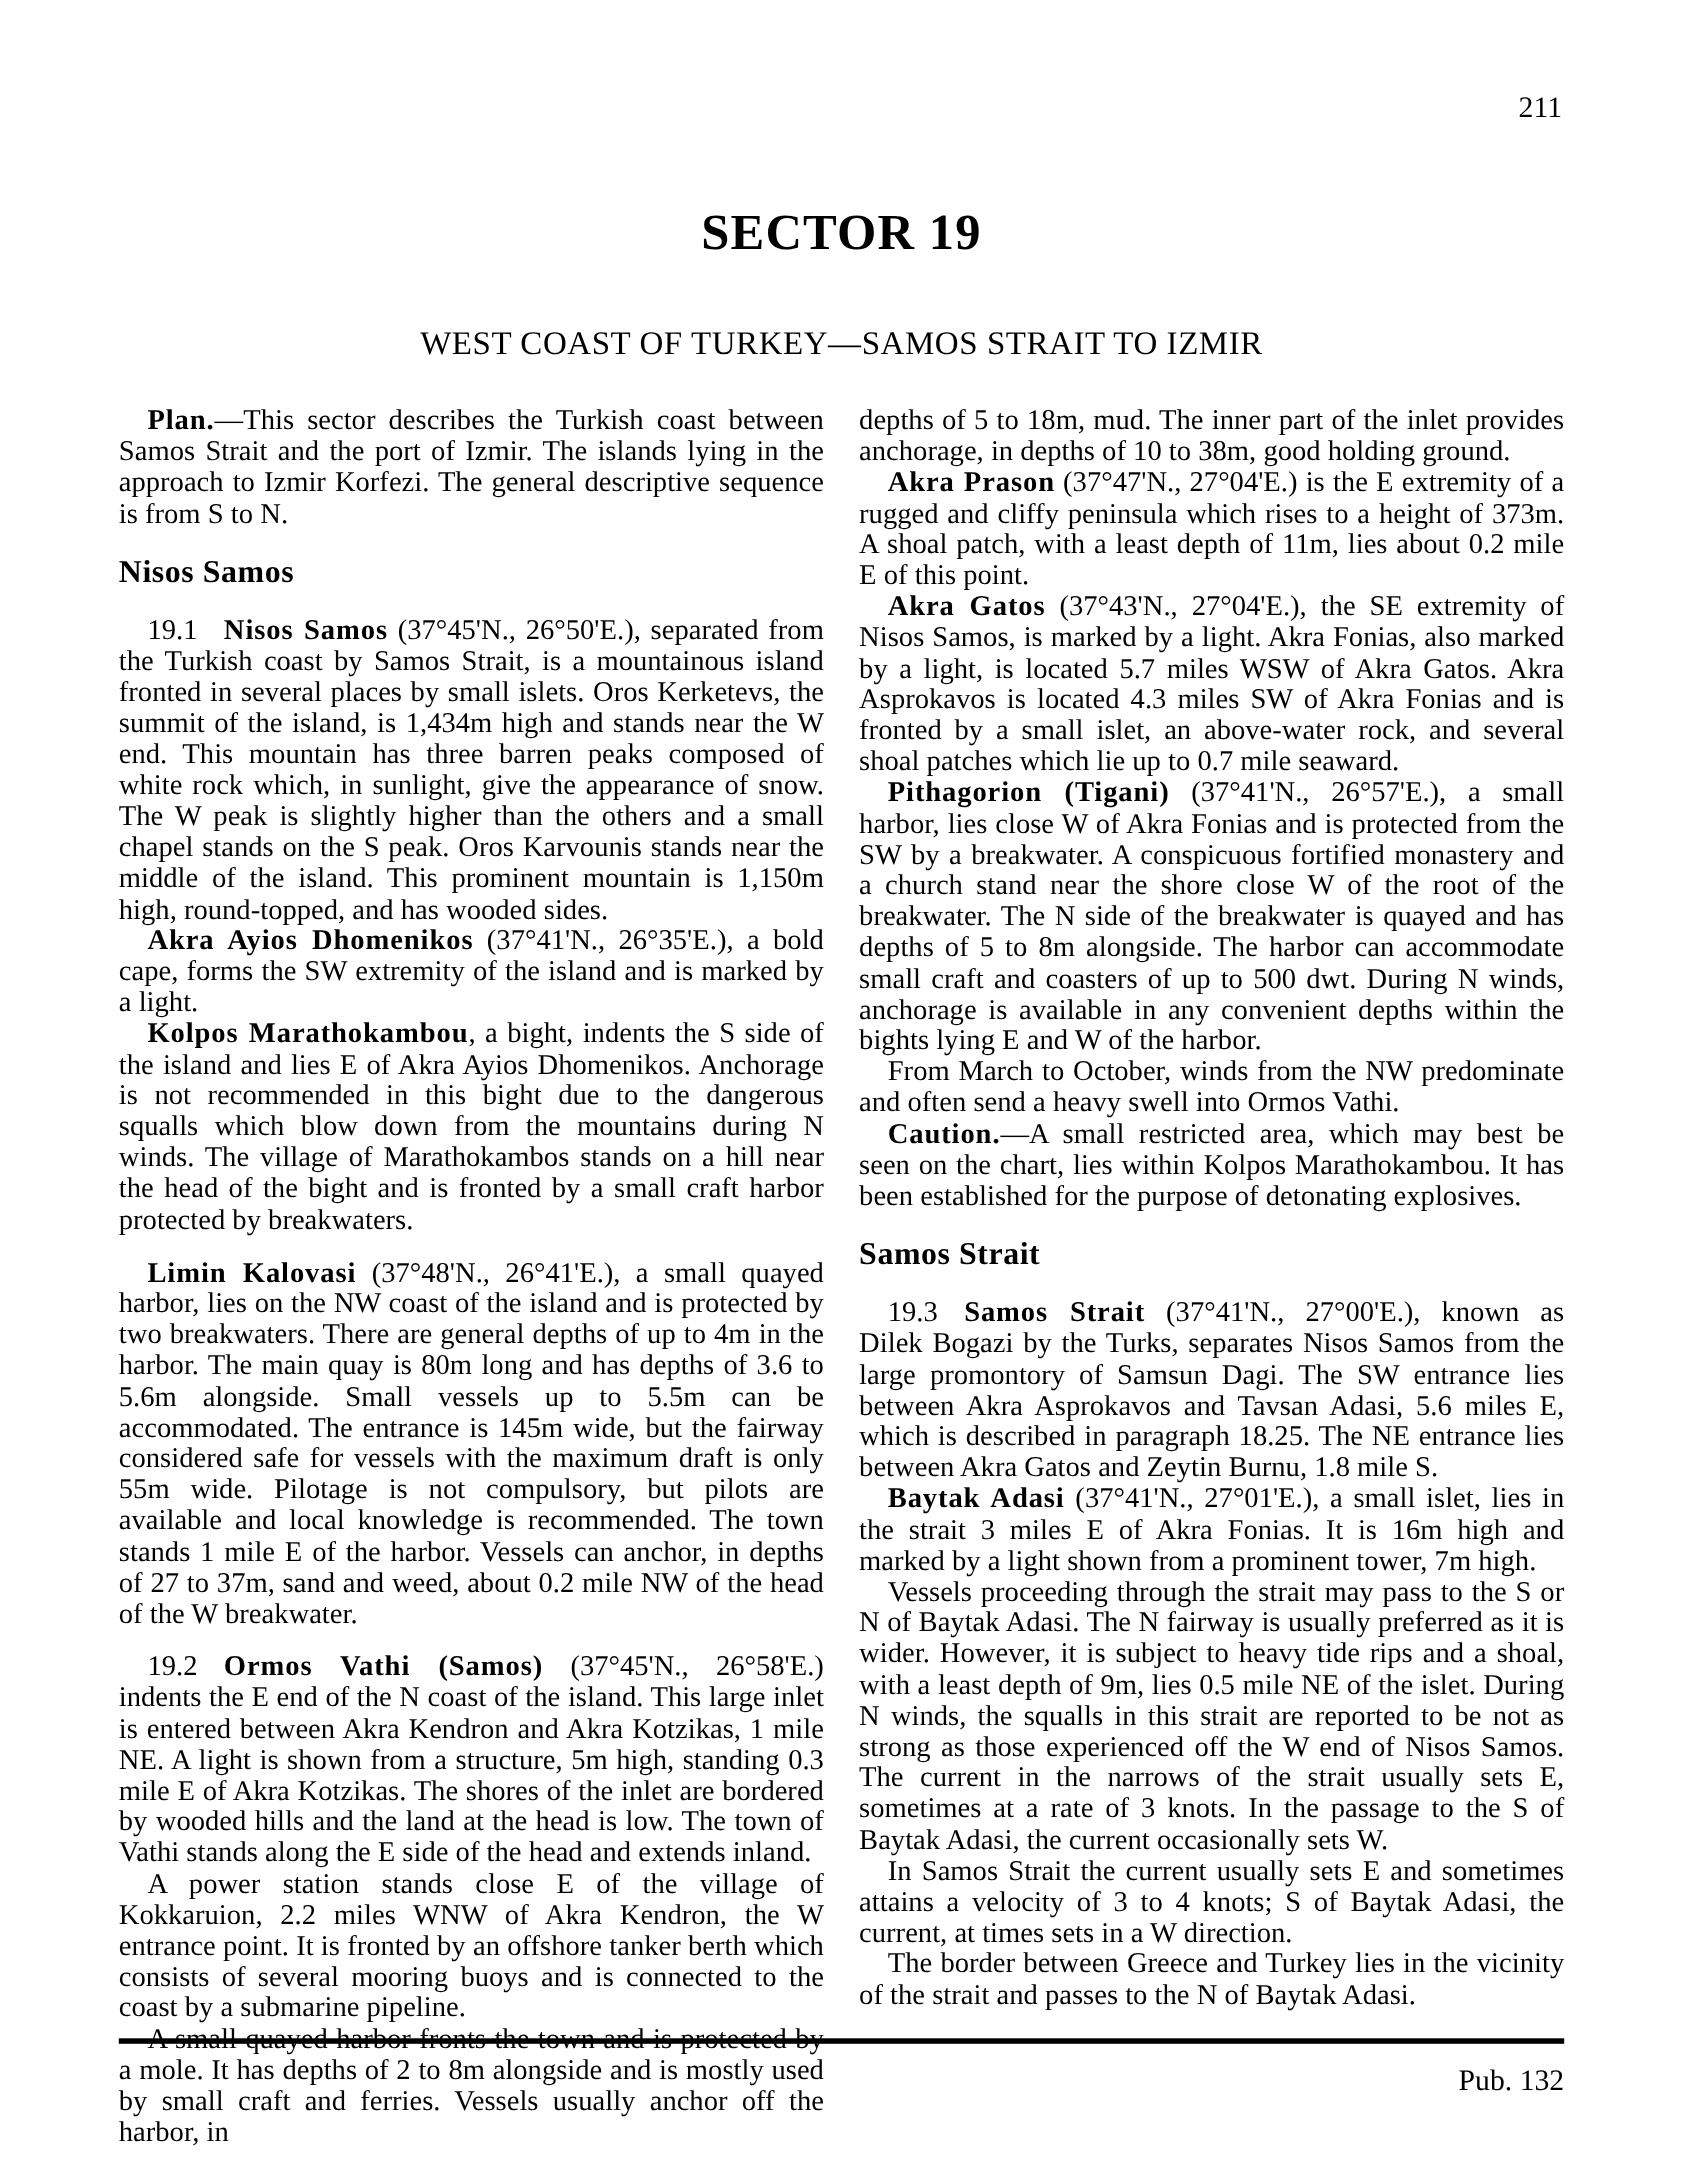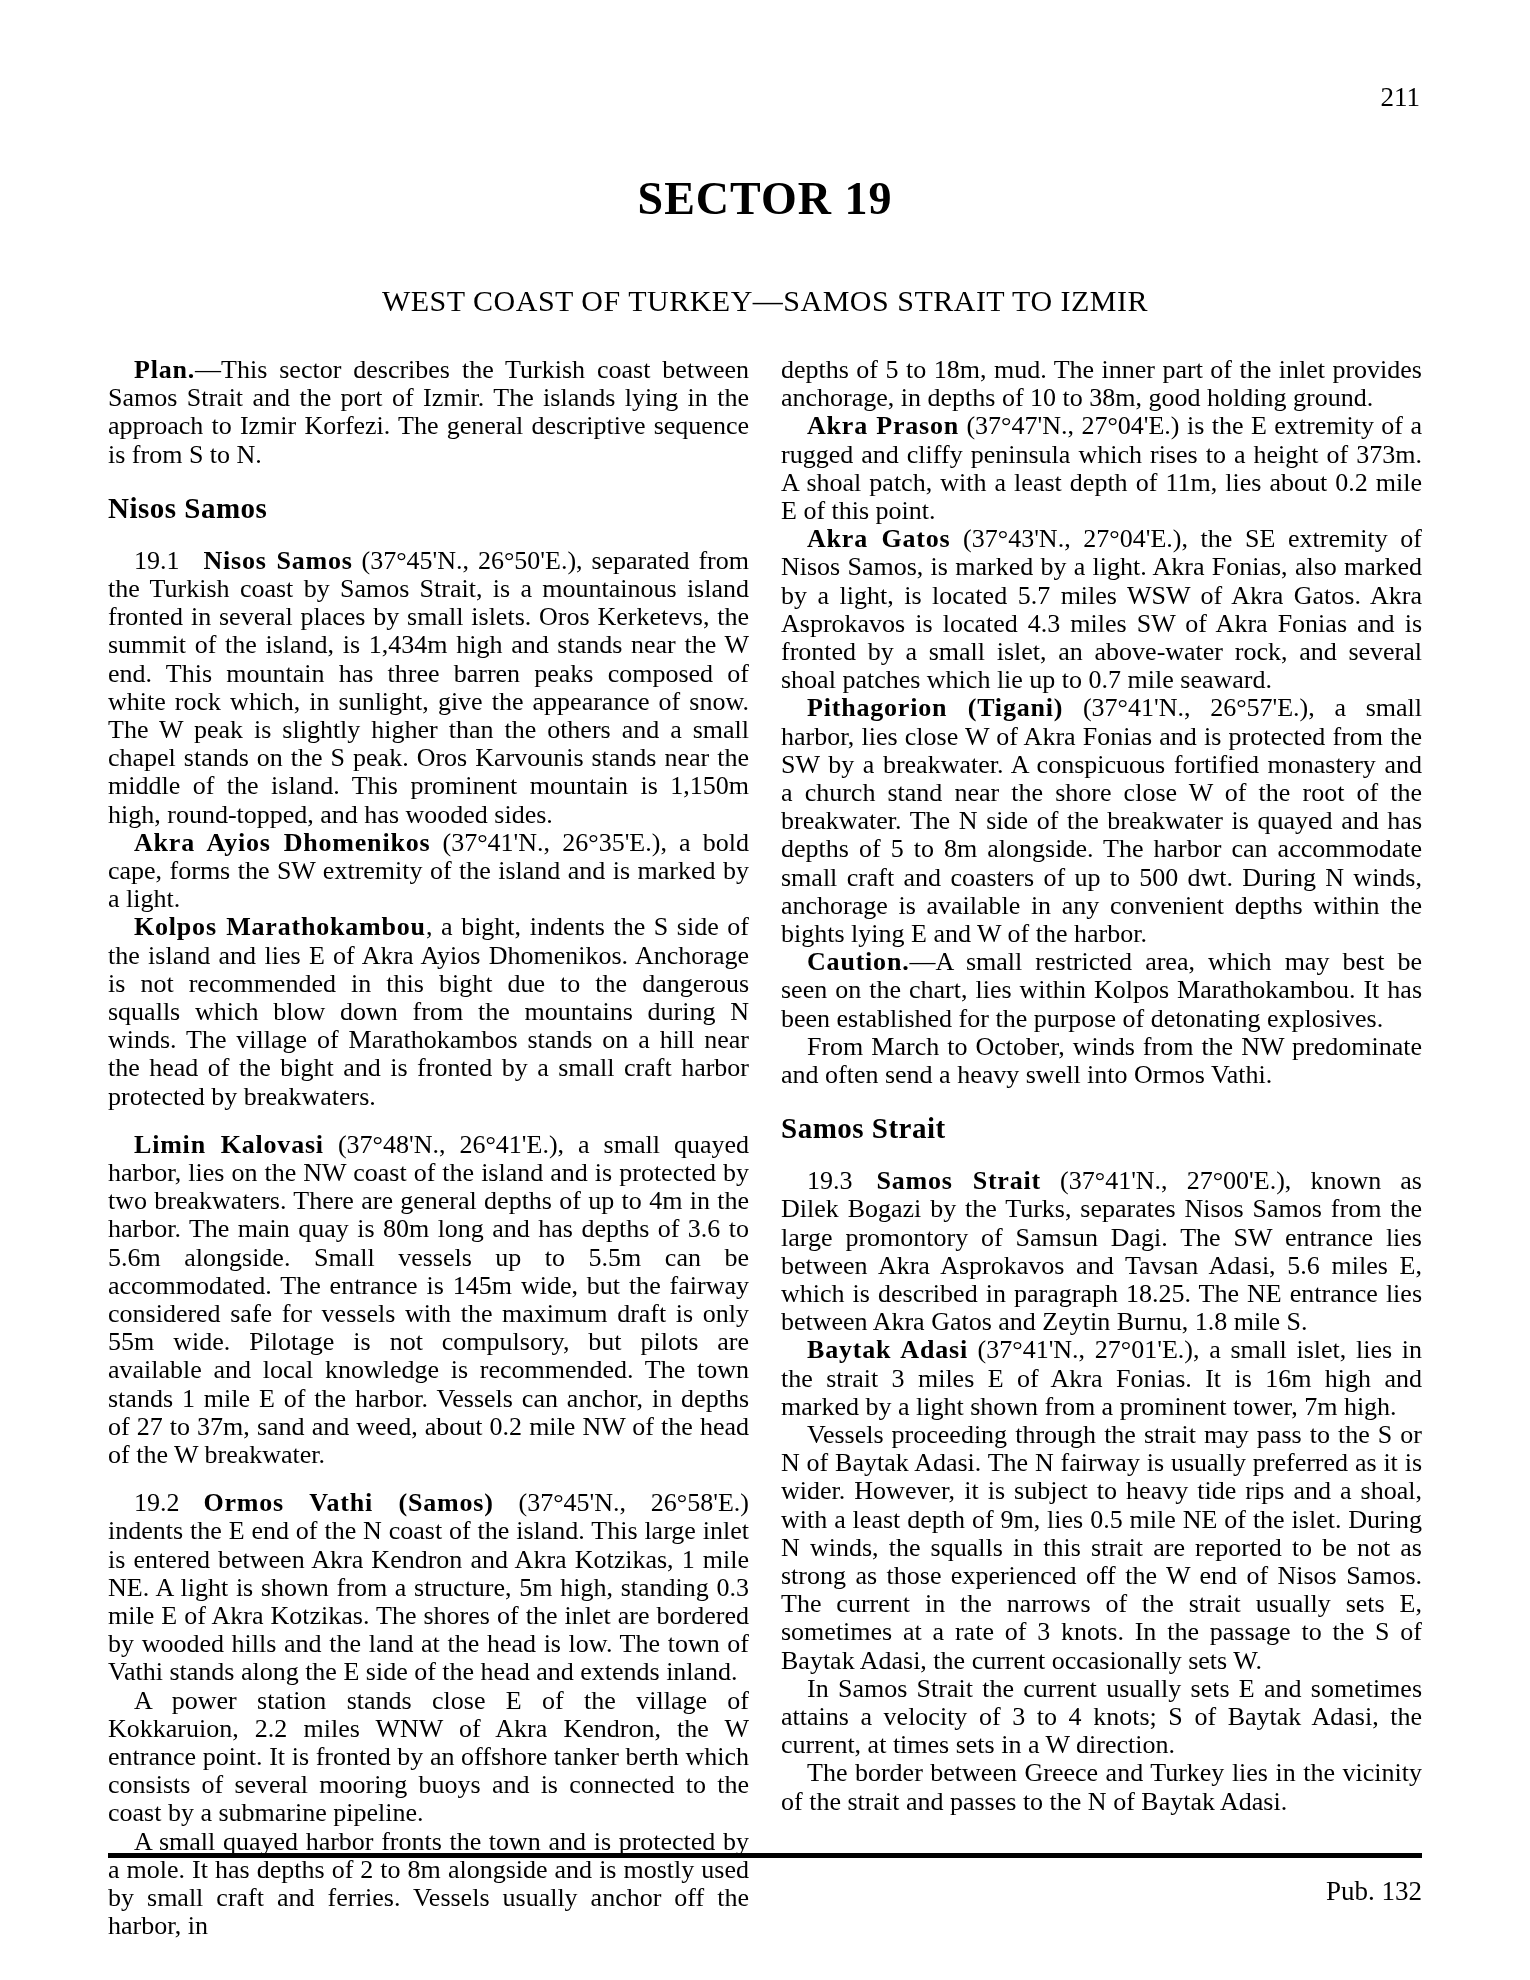--- a/index.html
+++ b/index.html
@@ -1,21 +1,21 @@
 <!DOCTYPE html>
 <html><head>
 <meta charset="utf-8">
 <style>
   html,body{margin:0;padding:0;background:#ffffff;}
   .page{
     position:relative;
     width:1530px;
     height:1980px;
     box-sizing:border-box;
-    padding:0 108px;
+    padding:12px 108px;
     background:#ffffff;
     color:#000;
     font-family:"Liberation Serif","DejaVu Serif",serif;
     overflow:hidden;
   }
   .page-number{
     position:absolute;
     top:84px;
     right:110px;
     font-size:27px;
@@ -106,22 +106,22 @@
         <p class="para spaced"><span class="lead">Limin Kalovasi</span><span> (37°48'N., 26°41'E.), a small quayed harbor, lies on the NW coast of the island and is protected by two breakwaters. There are general depths of up to 4m in the harbor. The main quay is 80m long and has depths of 3.6 to 5.6m alongside. Small vessels up to 5.5m can be accommodated. The entrance is 145m wide, but the fairway considered safe for vessels with the maximum draft is only 55m wide. Pilotage is not compulsory, but pilots are available and local knowledge is recommended. The town stands 1 mile E of the harbor. Vessels can anchor, in depths of 27 to 37m, sand and weed, about 0.2 mile NW of the head of the W breakwater.</span></p>
         <p class="para spaced"><span class="pnum">19.2</span><span class="lead">Ormos Vathi (Samos)</span><span> (37°45'N., 26°58'E.) indents the E end of the N coast of the island. This large inlet is entered between Akra Kendron and Akra Kotzikas, 1 mile NE. A light is shown from a structure, 5m high, standing 0.3 mile E of Akra Kotzikas. The shores of the inlet are bordered by wooded hills and the land at the head is low. The town of Vathi stands along the E side of the head and extends inland.</span></p>
         <p class="para"><span>A power station stands close E of the village of Kokkaruion, 2.2 miles WNW of Akra Kendron, the W entrance point. It is fronted by an offshore tanker berth which consists of several mooring buoys and is connected to the coast by a submarine pipeline.</span></p>
         <p class="para"><span>A small quayed harbor fronts the town and is protected by a mole. It has depths of 2 to 8m alongside and is mostly used by small craft and ferries. Vessels usually anchor off the harbor, in</span></p>
       </div>
     <div class="column" id="col-right">
         <p class="para noindent"><span>depths of 5 to 18m, mud. The inner part of the inlet provides anchorage, in depths of 10 to 38m, good holding ground.</span></p>
         <p class="para"><span class="lead">Akra Prason</span><span> (37°47'N., 27°04'E.) is the E extremity of a rugged and cliffy peninsula which rises to a height of 373m. A shoal patch, with a least depth of 11m, lies about 0.2 mile E of this point.</span></p>
         <p class="para"><span class="lead">Akra Gatos</span><span> (37°43'N., 27°04'E.), the SE extremity of Nisos Samos, is marked by a light. Akra Fonias, also marked by a light, is located 5.7 miles WSW of Akra Gatos. Akra Asprokavos is located 4.3 miles SW of Akra Fonias and is fronted by a small islet, an above-water rock, and several shoal patches which lie up to 0.7 mile seaward.</span></p>
         <p class="para"><span class="lead">Pithagorion (Tigani)</span><span> (37°41'N., 26°57'E.), a small harbor, lies close W of Akra Fonias and is protected from the SW by a breakwater. A conspicuous fortified monastery and a church stand near the shore close W of the root of the breakwater. The N side of the breakwater is quayed and has depths of 5 to 8m alongside. The harbor can accommodate small craft and coasters of up to 500 dwt. During N winds, anchorage is available in any convenient depths within the bights lying E and W of the harbor.</span></p>
+        <p class="para"><span>From March to October, winds from the NW predominate and often send a heavy swell into Ormos Vathi.</span></p>
         <p class="para"><span class="lead">Caution.</span><span>—A small restricted area, which may best be seen on the chart, lies within Kolpos Marathokambou. It has been established for the purpose of detonating explosives.</span></p>
-        <p class="para"><span>From March to October, winds from the NW predominate and often send a heavy swell into Ormos Vathi.</span></p>
         <div class="col-heading">Samos Strait</div>
         <p class="para"><span class="pnum">19.3</span><span class="lead">Samos Strait</span><span> (37°41'N., 27°00'E.), known as Dilek Bogazi by the Turks, separates Nisos Samos from the large promontory of Samsun Dagi. The SW entrance lies between Akra Asprokavos and Tavsan Adasi, 5.6 miles E, which is described in paragraph 18.25. The NE entrance lies between Akra Gatos and Zeytin Burnu, 1.8 mile S.</span></p>
         <p class="para"><span class="lead">Baytak Adasi</span><span> (37°41'N., 27°01'E.), a small islet, lies in the strait 3 miles E of Akra Fonias. It is 16m high and marked by a light shown from a prominent tower, 7m high.</span></p>
         <p class="para"><span>Vessels proceeding through the strait may pass to the S or N of Baytak Adasi. The N fairway is usually preferred as it is wider. However, it is subject to heavy tide rips and a shoal, with a least depth of 9m, lies 0.5 mile NE of the islet. During N winds, the squalls in this strait are reported to be not as strong as those experienced off the W end of Nisos Samos. The current in the narrows of the strait usually sets E, sometimes at a rate of 3 knots. In the passage to the S of Baytak Adasi, the current occasionally sets W.</span></p>
         <p class="para"><span>In Samos Strait the current usually sets E and sometimes attains a velocity of 3 to 4 knots; S of Baytak Adasi, the current, at times sets in a W direction.</span></p>
         <p class="para"><span>The border between Greece and Turkey lies in the vicinity of the strait and passes to the N of Baytak Adasi.</span></p>
       </div>
   </div>
 
   <div class="footer-rule"></div>

